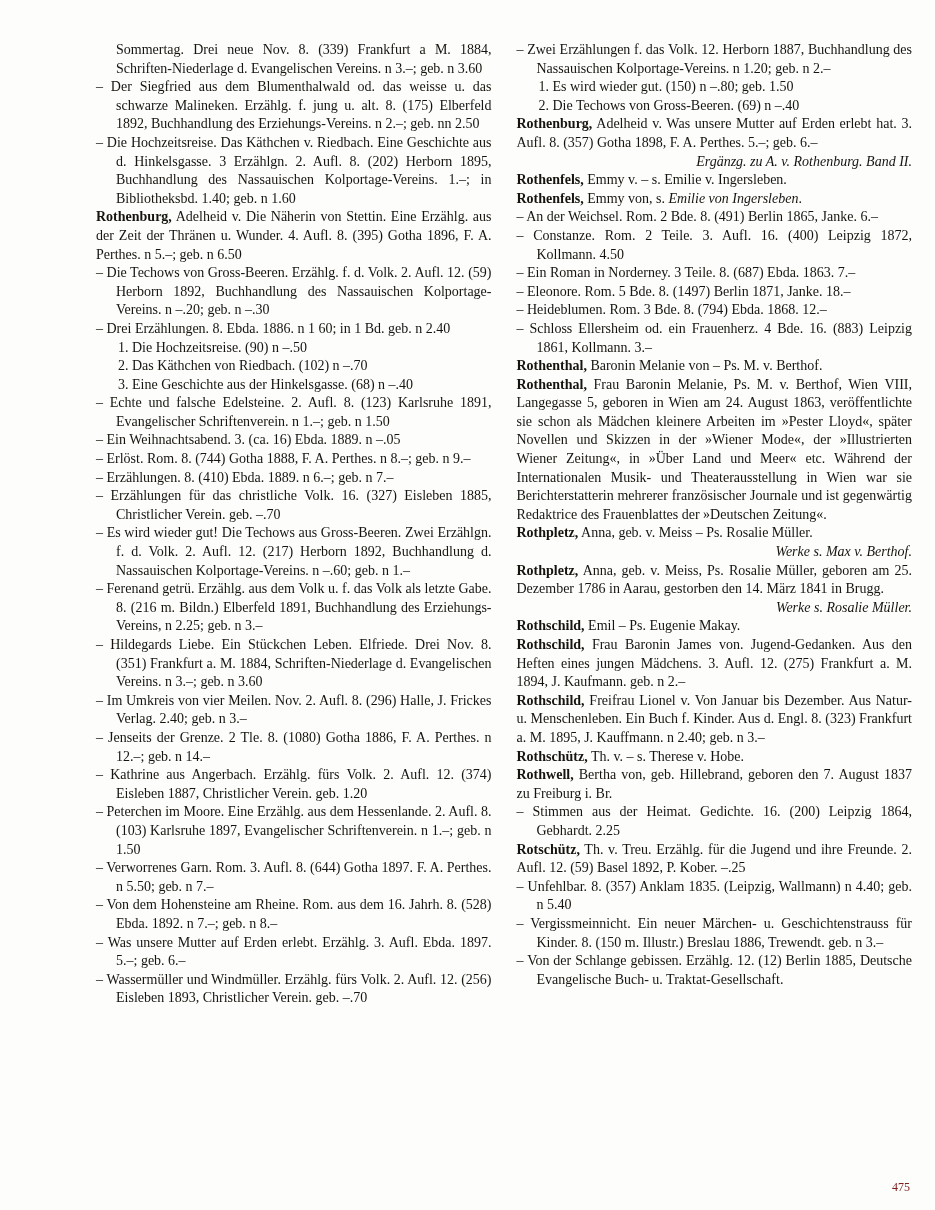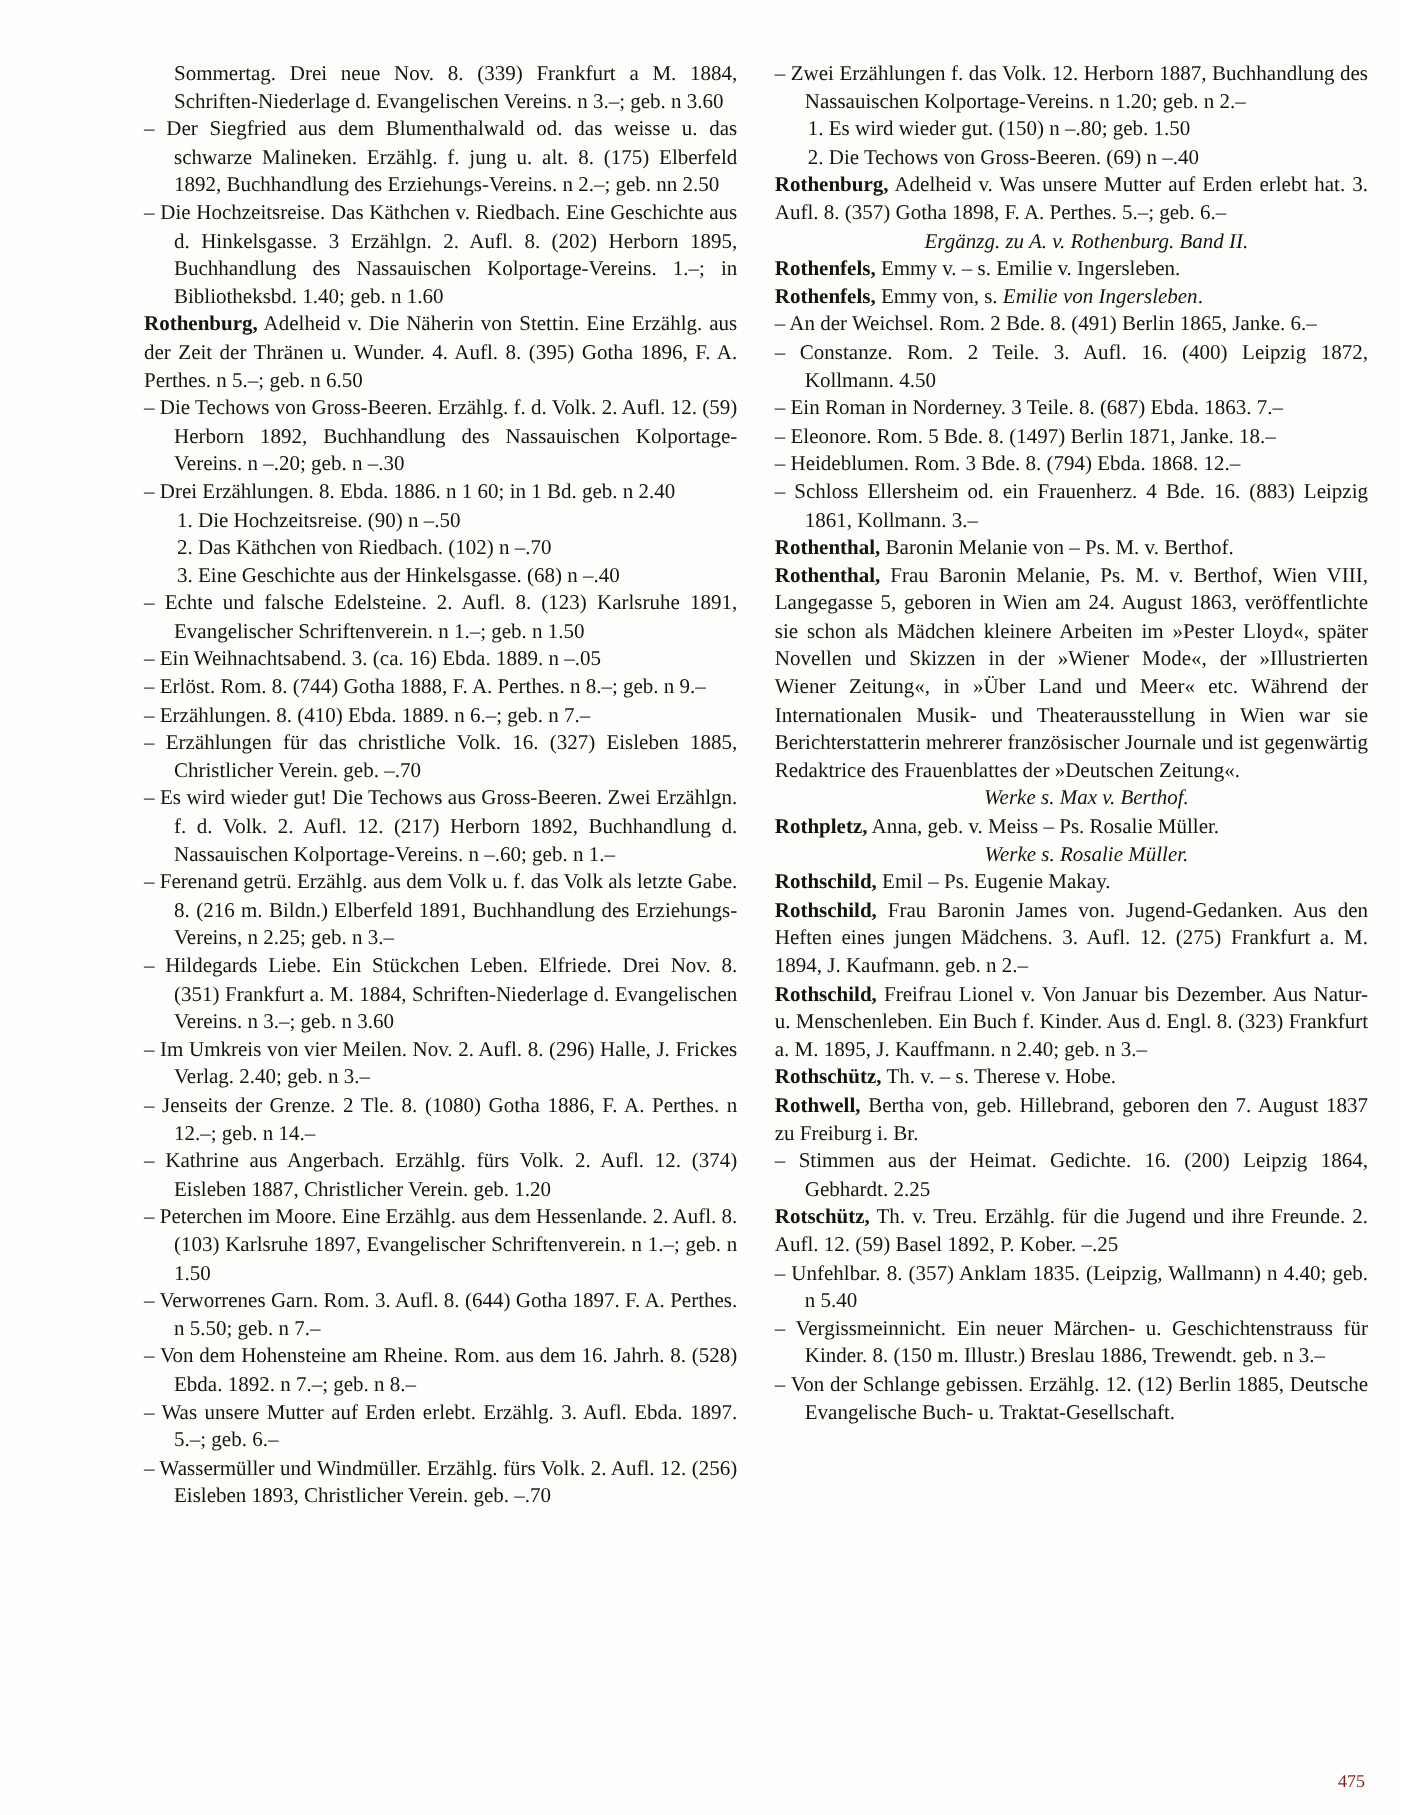--- a/index.html
+++ b/index.html
@@ -29,21 +29,21 @@
     min-width: 0;
   }
   p.para {
     margin: 0;
     text-align: justify;
     font-family: Liberation Serif, serif;
   }
   p.cont { padding-left: 20px; }
   p.dash { padding-left: 20px; text-indent: -20px; }
   p.sub  { padding-left: 22px; }
-  p.note { padding-left: 20px; font-style: italic; text-align: center; }
+  p.note { padding-left: 20px; font-style: italic; text-align: right; }
   .b { font-weight: 700; }
   .i { font-style: italic; }
   .page-number {
     position: absolute;
     right: 25px;
     bottom: 13px;
     font-size: 12px;
     font-family: "Liberation Serif", serif;
     color: #7f1d1d;
   }
@@ -89,22 +89,23 @@
         <p class="para entry"><span class="b">Rothenfels,</span><span class=""> Emmy v. – s. Emilie v. Ingersleben.</span></p>
         <p class="para entry"><span class="b">Rothenfels,</span><span class=""> Emmy von, s. </span><span class="i">Emilie von Ingersleben</span><span class="">.</span></p>
         <p class="para dash"><span class="">– An der Weichsel. Rom. 2 Bde. 8. (491) Berlin 1865, Janke. 6.–</span></p>
         <p class="para dash"><span class="">– Constanze. Rom. 2 Teile. 3. Aufl. 16. (400) Leipzig 1872, Kollmann. 4.50</span></p>
         <p class="para dash"><span class="">– Ein Roman in Norderney. 3 Teile. 8. (687) Ebda. 1863. 7.–</span></p>
         <p class="para dash"><span class="">– Eleonore. Rom. 5 Bde. 8. (1497) Berlin 1871, Janke. 18.–</span></p>
         <p class="para dash"><span class="">– Heideblumen. Rom. 3 Bde. 8. (794) Ebda. 1868. 12.–</span></p>
         <p class="para dash"><span class="">– Schloss Ellersheim od. ein Frauenherz. 4 Bde. 16. (883) Leipzig 1861, Kollmann. 3.–</span></p>
         <p class="para entry"><span class="b">Rothenthal,</span><span class=""> Baronin Melanie von – Ps. M. v. Berthof.</span></p>
         <p class="para entry"><span class="b">Rothenthal,</span><span class=""> Frau Baronin Melanie, Ps. M. v. Berthof, Wien VIII, Langegasse 5, geboren in Wien am 24. August 1863, veröffentlichte sie schon als Mädchen kleinere Arbeiten im »Pester Lloyd«, später Novellen und Skizzen in der »Wiener Mode«, der »Illustrierten Wiener Zeitung«, in »Über Land und Meer« etc. Während der Internationalen Musik- und Theaterausstellung in Wien war sie Berichterstatterin mehrerer französischer Journale und ist gegenwärtig Redaktrice des Frauenblattes der »Deutschen Zeitung«.</span></p>
+        <p class="para entry"><span class="b">Rothpletz,</span><span class=""> Anna, geb. v. Meiss – Ps. Rosalie Müller.</span></p>
         <p class="para note"><span class="i">Werke s. Max v. Berthof.</span></p>
-        <p class="para entry"><span class="b">Rothpletz,</span><span class=""> Anna, geb. v. Meiss – Ps. Rosalie Müller.</span></p>
+        <p class="para entry"><span class="b">Rothpletz,</span><span class=""> Anna, geb. v. Meiss, Ps. Rosalie Müller, geboren am 25. Dezember 1786 in Aarau, gestorben den 14. März 1841 in Brugg.</span></p>
         <p class="para note"><span class="i">Werke s. Rosalie Müller.</span></p>
         <p class="para entry"><span class="b">Rothschild,</span><span class=""> Emil – Ps. Eugenie Makay.</span></p>
         <p class="para entry"><span class="b">Rothschild,</span><span class=""> Frau Baronin James von. Jugend-Gedanken. Aus den Heften eines jungen Mädchens. 3. Aufl. 12. (275) Frankfurt a. M. 1894, J. Kaufmann. geb. n 2.–</span></p>
         <p class="para entry"><span class="b">Rothschild,</span><span class=""> Freifrau Lionel v. Von Januar bis Dezember. Aus Natur- u. Menschenleben. Ein Buch f. Kinder. Aus d. Engl. 8. (323) Frankfurt a. M. 1895, J. Kauffmann. n 2.40; geb. n 3.–</span></p>
         <p class="para entry"><span class="b">Rothschütz,</span><span class=""> Th. v. – s. Therese v. Hobe.</span></p>
         <p class="para entry"><span class="b">Rothwell,</span><span class=""> Bertha von, geb. Hillebrand, geboren den 7. August 1837 zu Freiburg i. Br.</span></p>
         <p class="para dash"><span class="">– Stimmen aus der Heimat. Gedichte. 16. (200) Leipzig 1864, Gebhardt. 2.25</span></p>
         <p class="para entry"><span class="b">Rotschütz,</span><span class=""> Th. v. Treu. Erzählg. für die Jugend und ihre Freunde. 2. Aufl. 12. (59) Basel 1892, P. Kober. –.25</span></p>
         <p class="para dash"><span class="">– Unfehlbar. 8. (357) Anklam 1835. (Leipzig, Wallmann) n 4.40; geb. n 5.40</span></p>
         <p class="para dash"><span class="">– Vergissmeinnicht. Ein neuer Märchen- u. Geschichtenstrauss für Kinder. 8. (150 m. Illustr.) Breslau 1886, Trewendt. geb. n 3.–</span></p>

